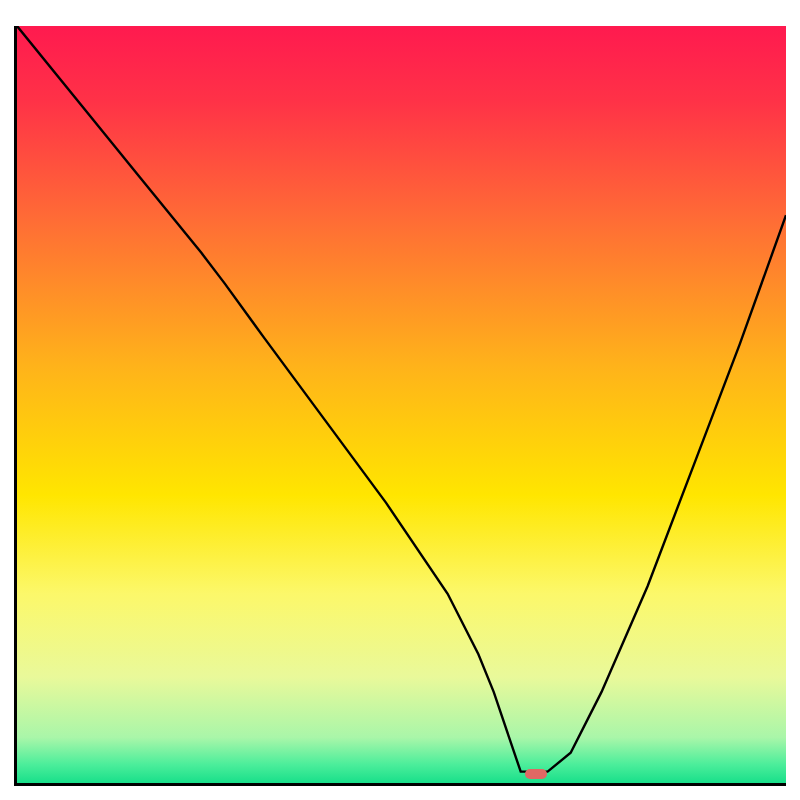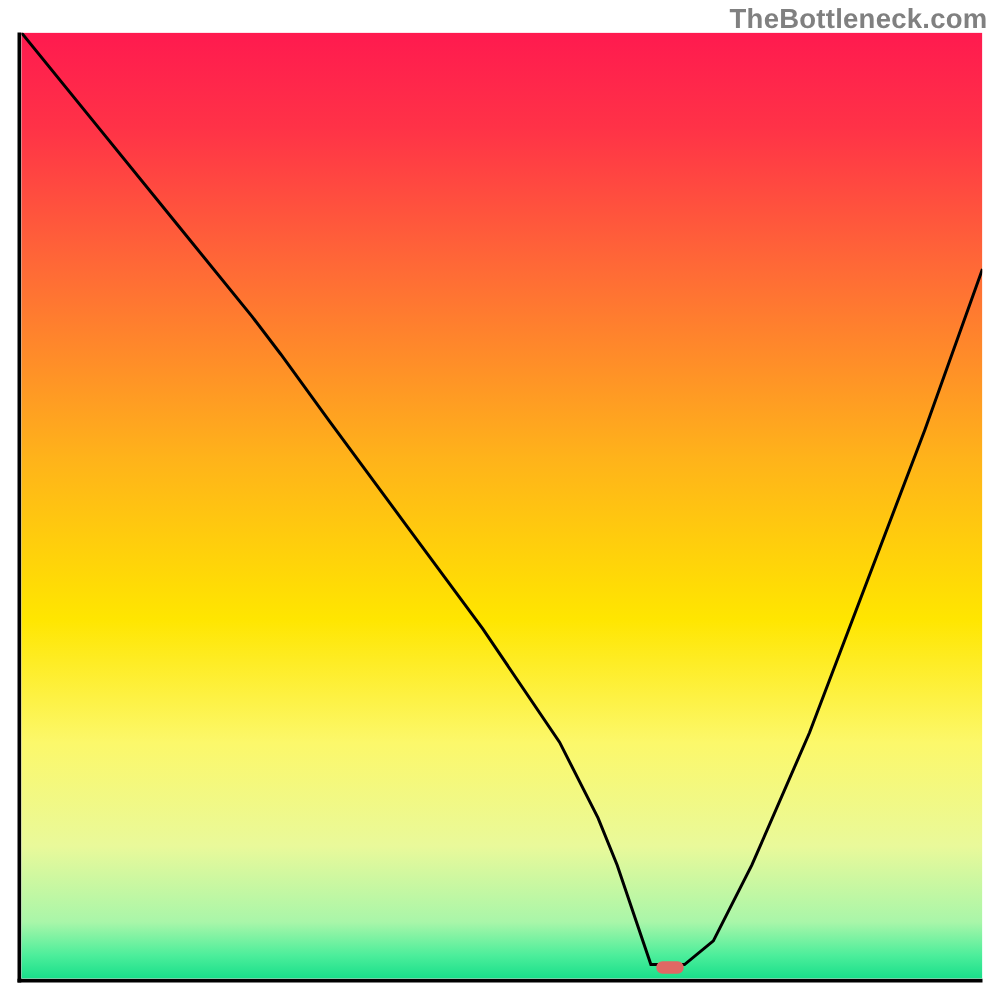--- a/index.html
+++ b/index.html
@@ -55,21 +55,20 @@
     height: 10px;
     border-radius: 5px;
     transform: translate(-50%, -50%);
   }
 </style>
 </head>
 <body>
 
 <div class="chart-container">
 
-  <div class="watermark">TheBottleneck.com</div>
 
   <div class="plot-area">
 
     <svg class="gradient-bg" viewBox="0 0 100 100" preserveAspectRatio="none">
       <defs>
         <linearGradient id="bg-grad" x1="0" y1="0" x2="0" y2="1">
             <stop offset="0%" stop-color="#ff1a4f"></stop>
             <stop offset="10%" stop-color="#ff3247"></stop>
             <stop offset="25%" stop-color="#ff6a36"></stop>
             <stop offset="45%" stop-color="#ffb31a"></stop>

